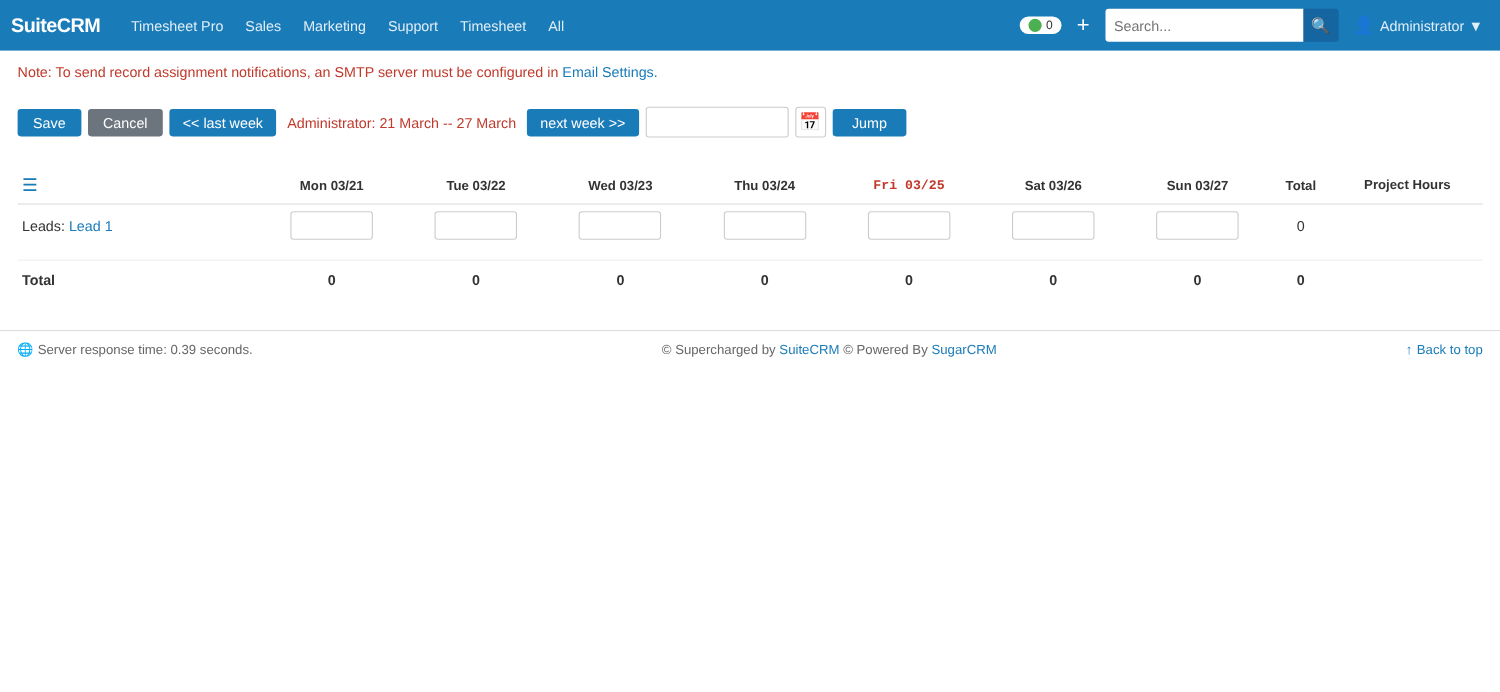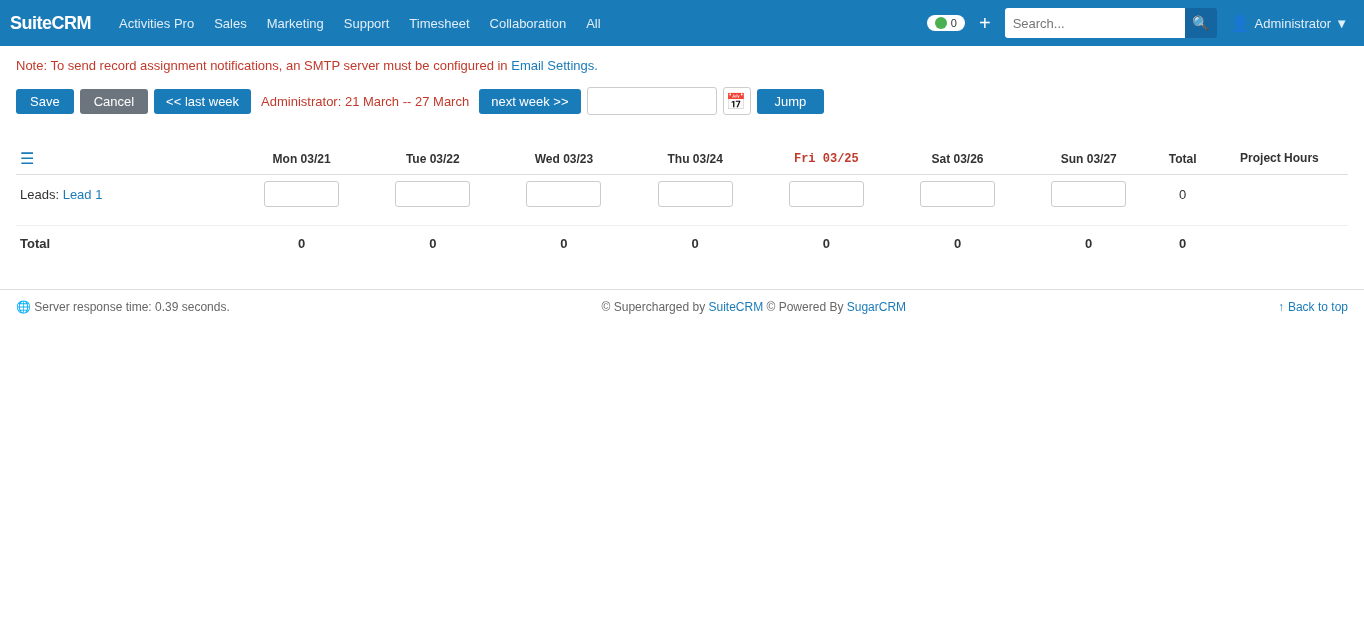--- a/index.html
+++ b/index.html
@@ -103,21 +103,21 @@
     }
     .user-icon { font-size: 16px; }
 
     
     .main-content { padding: 12px 16px; }
 
     
     .note-bar {
       color: #c0392b;
       font-size: 13px;
-      margin-bottom: 14px;
+      margin-bottom: 24px;
     }
     .note-bar a { color: #1a7bb9; text-decoration: none; }
 
     
     .toolbar {
       display: flex;
       align-items: center;
       gap: 6px;
       margin-bottom: 28px;
       flex-wrap: wrap;
@@ -250,26 +250,25 @@
     .footer-center { text-align: center; }
     .footer-center a { color: #1a7bb9; text-decoration: none; }
     .back-to-top { color: #1a7bb9; text-decoration: none; display: flex; align-items: center; gap: 4px; cursor: pointer; }
   </style>
 </head>
 <body>
 
 <nav class="navbar">
   <span class="navbar-brand">SuiteCRM</span>
   <div class="nav-links">
-    <a class="nav-link">Activities Pro</a>
+    <a class="nav-link">Timesheet Pro</a>
     <a class="nav-link">Sales</a>
     <a class="nav-link">Marketing</a>
     <a class="nav-link">Support</a>
     <a class="nav-link">Timesheet</a>
-    <a class="nav-link">Collaboration</a>
     <a class="nav-link">All</a>
   </div>
   <div class="navbar-right">
     <div class="status-badge">
       <span class="status-dot"></span>
       <span>0</span>
     </div>
     <span class="plus-btn">+</span>
     <div class="search-box">
       <input type="text" class="search-input" placeholder="Search..." style="">

